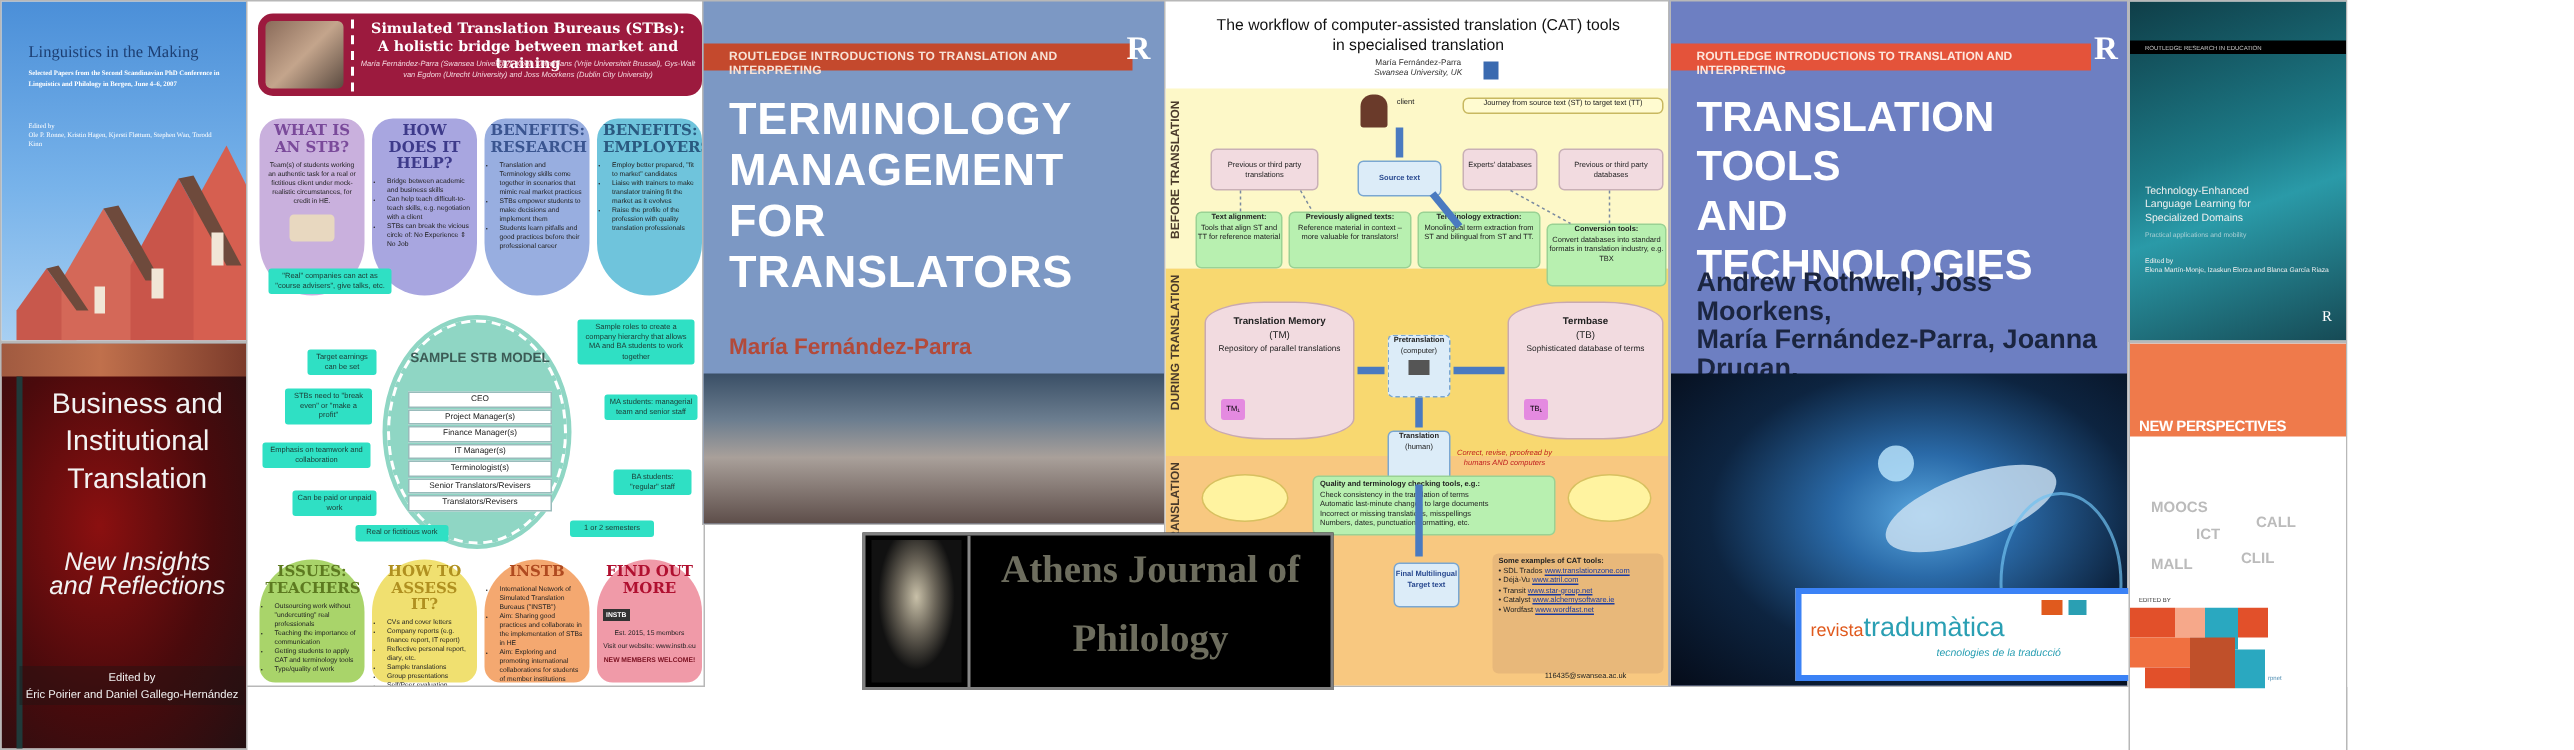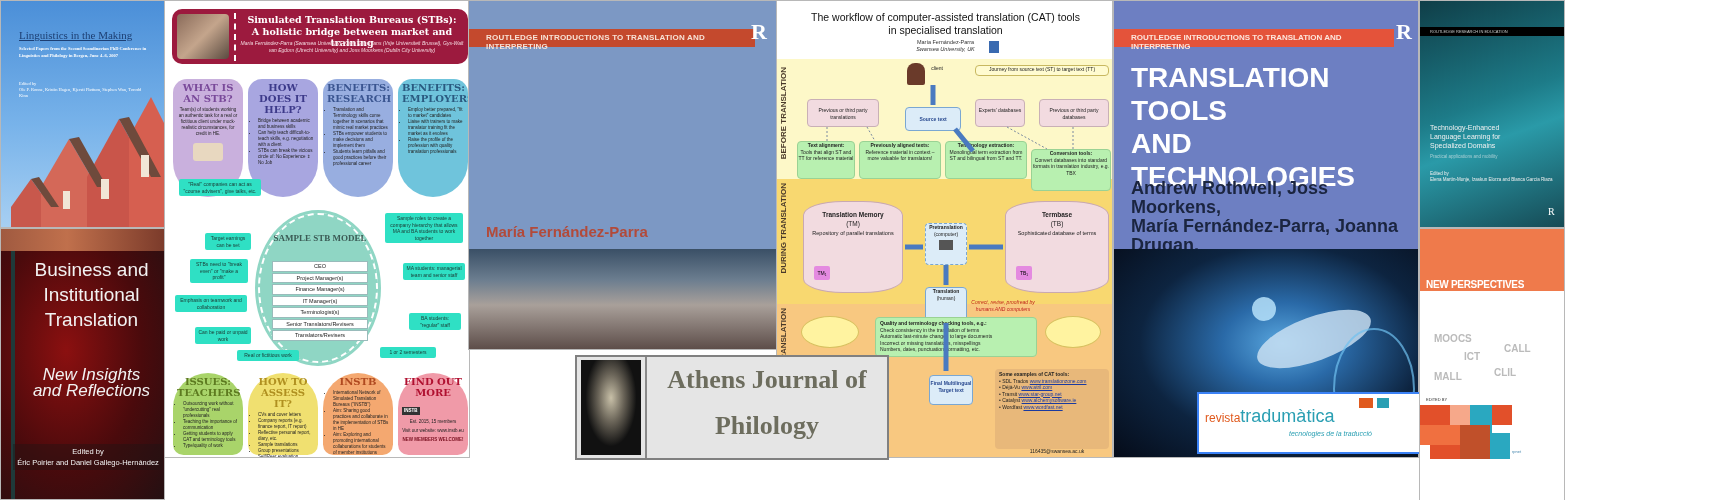--- a/index.html
+++ b/index.html
@@ -3,21 +3,21 @@
 <meta charset="utf-8">
 <style>
   * { box-sizing: border-box; margin: 0; padding: 0; }
   html, body { width: 1716px; height: 500px; overflow: hidden; background: #ffffff; }
   body { position: relative; font-family: "Liberation Sans", sans-serif; }
   .panel { position: absolute; overflow: hidden; border: 1px solid #b8b8b8; }
 
   
   #p-ling { left: 0; top: 0; width: 165px; height: 228px;
     background: linear-gradient(180deg, #4b8fd8 0%, #78b3ea 55%, #a7cff2 100%); }
-  #p-ling .t1 { position: absolute; left: 18px; top: 28px; font-family: "Liberation Serif", serif; font-size: 11px; color: #1d3f73; text-decoration: underline; }
+  #p-ling .t1 { position: absolute; left: 18px; top: 28px; font-family: "Liberation Serif", serif; font-size: 11px; color: #1d3f73; }
   #p-ling .t2 { position: absolute; left: 18px; top: 44px; width: 130px; font-family: "Liberation Serif", serif; font-size: 4.5px; line-height: 7px; color: #ffffff; font-weight: bold; }
   #p-ling .t3 { position: absolute; left: 18px; top: 80px; width: 130px; font-family: "Liberation Serif", serif; font-size: 4.5px; line-height: 6px; color: #ffffff; }
   .house { position: absolute; bottom: 0; }
 
   
   #p-bus { left: 0; top: 228px; width: 165px; height: 272px;
     background: radial-gradient(ellipse at 40% 45%, #8b1010 0%, #4a0a0c 55%, #241012 100%); }
   #p-bus .strip { position: absolute; left: 0; top: 0; width: 165px; height: 22px;
     background: linear-gradient(90deg, #a05a40, #c0704c 40%, #7a3a2a); }
   #p-bus .spine { position: absolute; left: 10px; top: 22px; width: 4px; height: 250px; background: #1f3a3a; }
@@ -39,35 +39,35 @@
   .bubble .bb { font-size: 4.5px; line-height: 6px; color: #222; margin-top: 3px; }
   .bubble .bb li { margin-left: 6px; }
   .bubble .bc { font-size: 4.5px; line-height: 6px; color: #222; margin-top: 3px; text-align: center; }
 
   .top-bub { top: 78px; height: 118px; width: 70px; }
   .bot-bub { top: 372px; height: 82px; width: 70px; border-radius: 40px 40px 12px 12px; }
 
   .callout { position: absolute; background: #2fe0c4; color: #1b3a34; font-size: 5px; line-height: 6.5px; text-align: center; padding: 2px 3px; border-radius: 2px; }
 
   #p-stb .model { position: absolute; left: 93px; top: 212px; width: 120px; height: 150px; border-radius: 50%; background: #8fd6c4; border: 2px dashed #ffffff; outline: 3px solid #8fd6c4; }
-  #p-stb .model-t { position: absolute; left: 0; top: 18px; width: 120px; text-align: center; font-family: Liberation Serif, serif; font-weight: bold; font-size: 9px; color: #3b5b55; line-height: 11px; }
+  #p-stb .model-t { position: absolute; left: 0; top: 18px; width: 120px; text-align: center; font-family: Liberation Sans, sans-serif; font-weight: bold; font-size: 9px; color: #3b5b55; line-height: 11px; }
   #p-stb .roles { position: absolute; left: 12px; top: 46px; width: 96px; }
   #p-stb .role { background: #ffffff; border: 1px solid #9bb; font-size: 5.5px; text-align: center; line-height: 8.5px; margin-bottom: 1px; color: #222; }
 
   
   #p-term { left: 468px; top: 0; width: 310px; height: 350px; background: #7c98c4; }
   #p-term .series { position: absolute; left: 0; top: 28px; width: 286px; height: 18px; background: #c4492d; color: #f7e2d6; font-size: 8px; font-weight: bold; padding: 4px 0 0 17px; letter-spacing: 0.2px; }
   #p-term .logo { position: absolute; left: 282px; top: 18px; width: 24px; height: 36px; color: #fff; font-size: 22px; font-weight: bold; font-family: "Liberation Serif", serif; }
   #p-term .title { position: absolute; left: 17px; top: 62px; color: #ffffff; font-size: 30px; font-weight: bold; line-height: 34px; letter-spacing: 0.5px; }
   #p-term .author { position: absolute; left: 17px; top: 222px; color: #b24a3a; font-size: 15px; font-weight: bold; }
   #p-term .photo { position: absolute; left: 0; top: 248px; width: 310px; height: 102px;
     background: linear-gradient(180deg, #3a4f66 0%, #6b7d8f 30%, #a9a09a 55%, #5a4a46 100%); }
 
   
-  #p-athens { left: 575px; top: 355px; width: 314px; height: 105px; background: #e5e5e5; border: 2px solid #808080; }
+  #p-athens { left: 575px; top: 355px; width: 314px; height: 105px; background: #000000; border: 2px solid #808080; }
   #p-athens .img { position: absolute; left: 4px; top: 3px; width: 60px; height: 95px; background: radial-gradient(ellipse at 50% 40%, #c8c0a8 0%, #6a6458 30%, #111 60%); }
   #p-athens .sep { position: absolute; left: 68px; top: 0; width: 2px; height: 101px; background: #888; }
   #p-athens .t { position: absolute; left: 72px; width: 236px; text-align: center; font-family: "Liberation Serif", serif; color: #6d6d5e; font-size: 26px; font-weight: bold; }
 
   
   #p-cat { left: 776px; top: 0; width: 337px; height: 458px; background: #ffffff; }
   #p-cat .title { position: absolute; left: 0; top: 10px; width: 337px; text-align: center; font-size: 10.5px; color: #111; line-height: 13px; }
   #p-cat .auth { position: absolute; left: 0; top: 38px; width: 337px; text-align: center; font-size: 5.5px; color: #333; line-height: 7px; }
   #p-cat .zone { position: absolute; left: 0; width: 337px; }
   #p-cat .zone-label { position: absolute; left: 2px; font-size: 8px; font-weight: bold; color: #4a3a2a; writing-mode: vertical-rl; transform: rotate(180deg); }
@@ -80,21 +80,21 @@
   
   #p-tools { left: 1113px; top: 0; width: 306px; height: 458px; background: #6d7fc2; }
   #p-tools .series { position: absolute; left: 0; top: 28px; width: 280px; height: 18px; background: #e4533a; color: #fde6dc; font-size: 8px; font-weight: bold; padding: 4px 0 0 17px; }
   #p-tools .logo { position: absolute; left: 282px; top: 18px; color: #fff; font-size: 22px; font-weight: bold; font-family: "Liberation Serif", serif; }
   #p-tools .title { position: absolute; left: 17px; top: 60px; color: #ffffff; font-size: 28px; font-weight: bold; line-height: 33px; }
   #p-tools .authors { position: absolute; left: 17px; top: 178px; color: #1b2540; font-size: 18px; font-weight: bold; line-height: 19px; }
   #p-tools .photo { position: absolute; left: 0; top: 248px; width: 306px; height: 210px;
     background: radial-gradient(ellipse at 55% 45%, #5aa8e0 0%, #2a6aa8 25%, #0d2440 60%, #050b18 100%); }
 
   
-  #p-tradu { left: 1197px; top: 392px; width: 268px; height: 62px; background: #ffffff; border: 2px solid #3b82f6; text-align: right; }
+  #p-tradu { left: 1197px; top: 392px; width: 268px; height: 62px; background: #ffffff; border: 4px solid #3b82f6; text-align: right; }
   #p-tradu .name { position: absolute; left: 6px; top: 12px; font-size: 18px; color: #2a9fb3; }
   #p-tradu .name .rev { font-size: 12px; color: #e05a1e; }
   #p-tradu .sub { position: absolute; left: 90px; top: 36px; font-size: 7px; color: #2a9fb3; font-style: italic; }
 
   
   #p-tell { left: 1419px; top: 0; width: 146px; height: 228px;
     background: linear-gradient(160deg, #0f3e48 0%, #1d7b88 45%, #2a9aa8 60%, #164a55 100%); }
   #p-tell .series { position: absolute; left: 0; top: 26px; width: 146px; height: 9px; background: #000; color: #ccc; font-size: 4px; padding: 2px 0 0 10px; }
   #p-tell .title { position: absolute; left: 10px; top: 122px; width: 132px; color: #f0f0f0; font-size: 7px; line-height: 9px; }
   #p-tell .sub { position: absolute; left: 10px; top: 153px; width: 132px; color: #a8cfd4; font-size: 4.5px; }
@@ -252,20 +252,25 @@
     <div class="bc" style="background:#333;color:#fff;display:inline-block;padding:1px 2px;font-weight:bold;">INSTB</div>
     <div class="bc">Est. 2015, 15 members</div>
     <div class="bc">Visit our website: www.instb.eu</div>
     <div class="bc" style="font-weight:bold;color:#7a1020;">NEW MEMBERS WELCOME!</div>
   </div>
 </div>
 
 <div class="panel" id="p-term">
   <div class="series">ROUTLEDGE INTRODUCTIONS TO TRANSLATION AND INTERPRETING</div>
   <div class="logo">R</div>
+  <div class="title">
+    <div>TERMINOLOGY</div>
+    <div>MANAGEMENT FOR</div>
+    <div>TRANSLATORS</div>
+  </div>
   <div class="author">María Fernández-Parra</div>
   <div class="photo"></div>
 </div>
 
 <div class="panel" id="p-cat">
   <div class="title">
     <div>The workflow of computer-assisted translation (CAT) tools</div>
     <div>in specialised translation</div>
   </div>
   <div class="auth">

